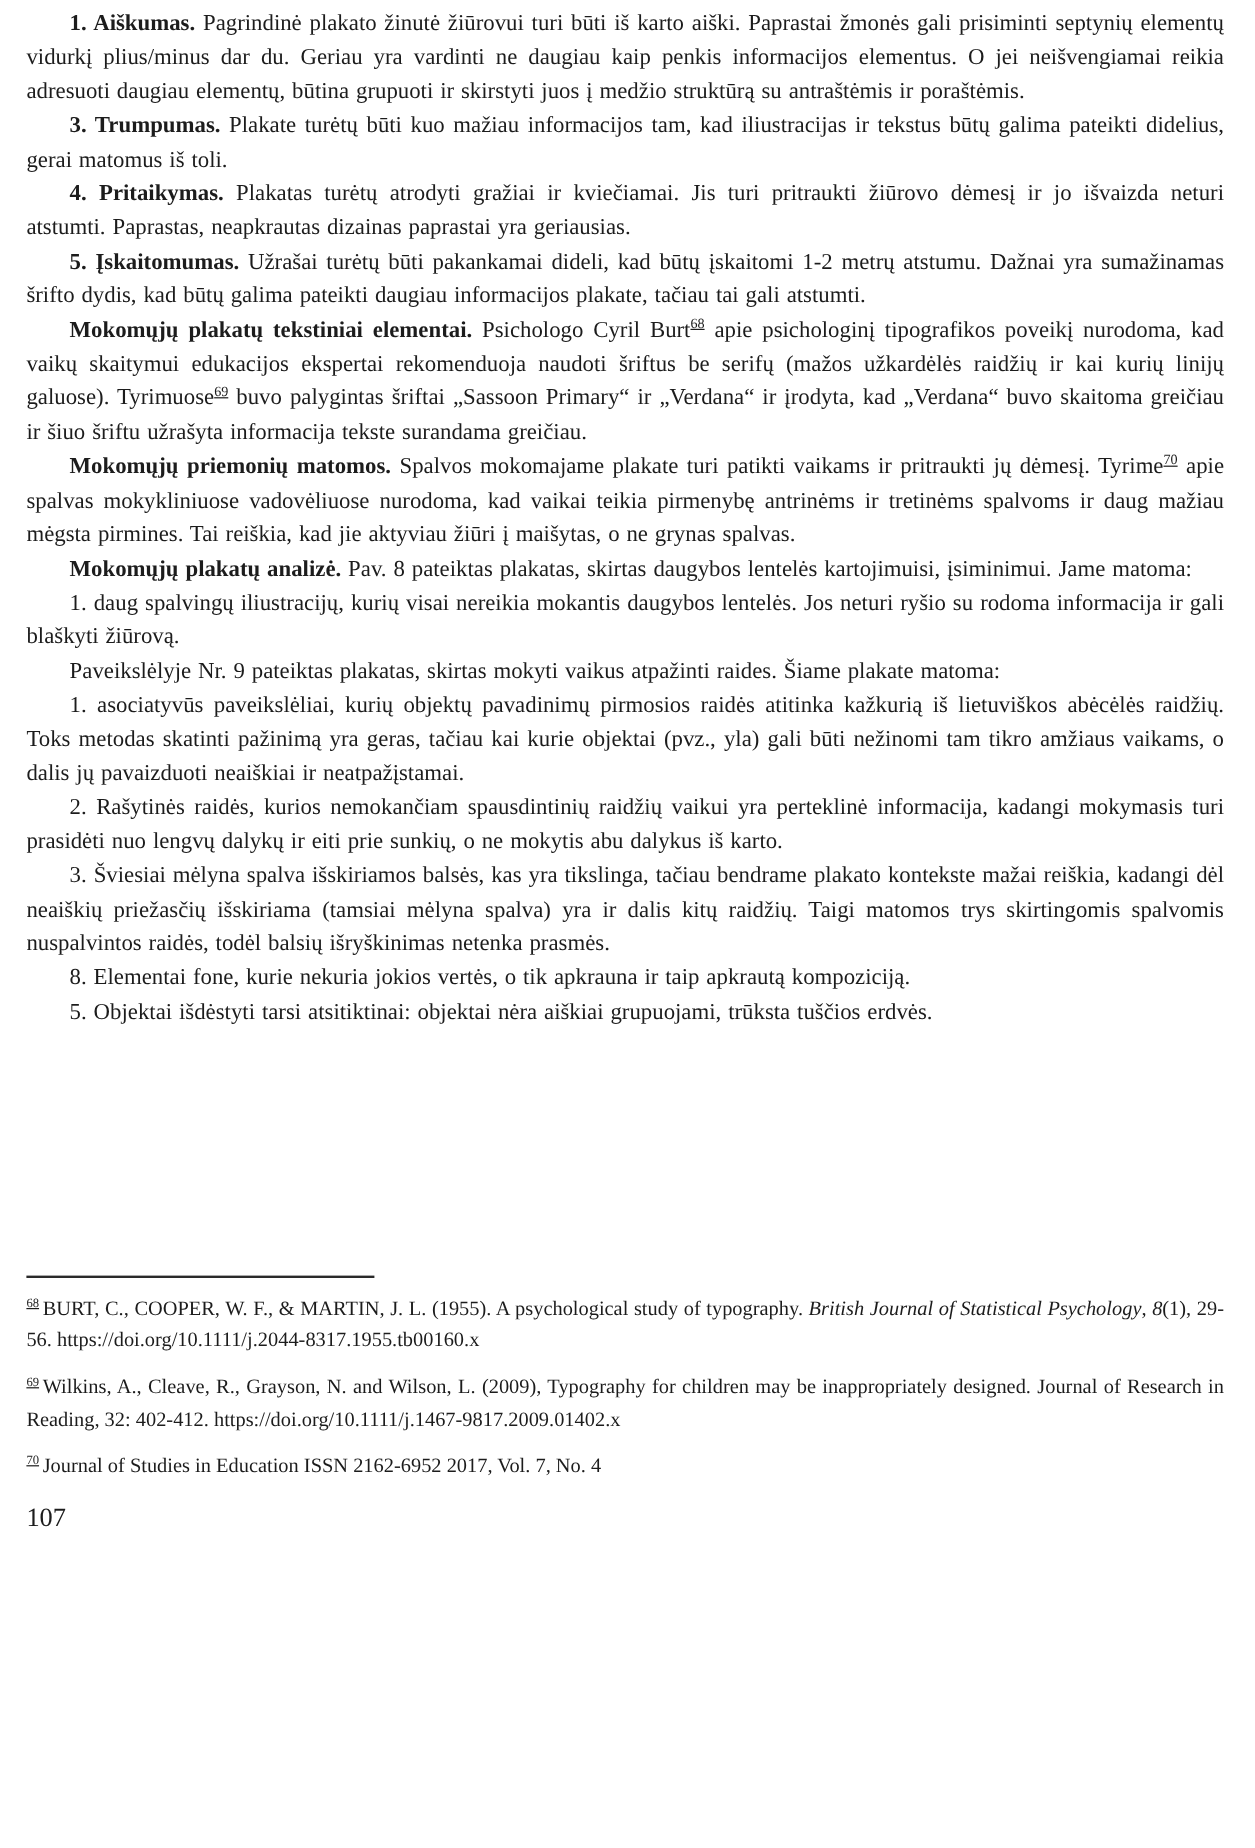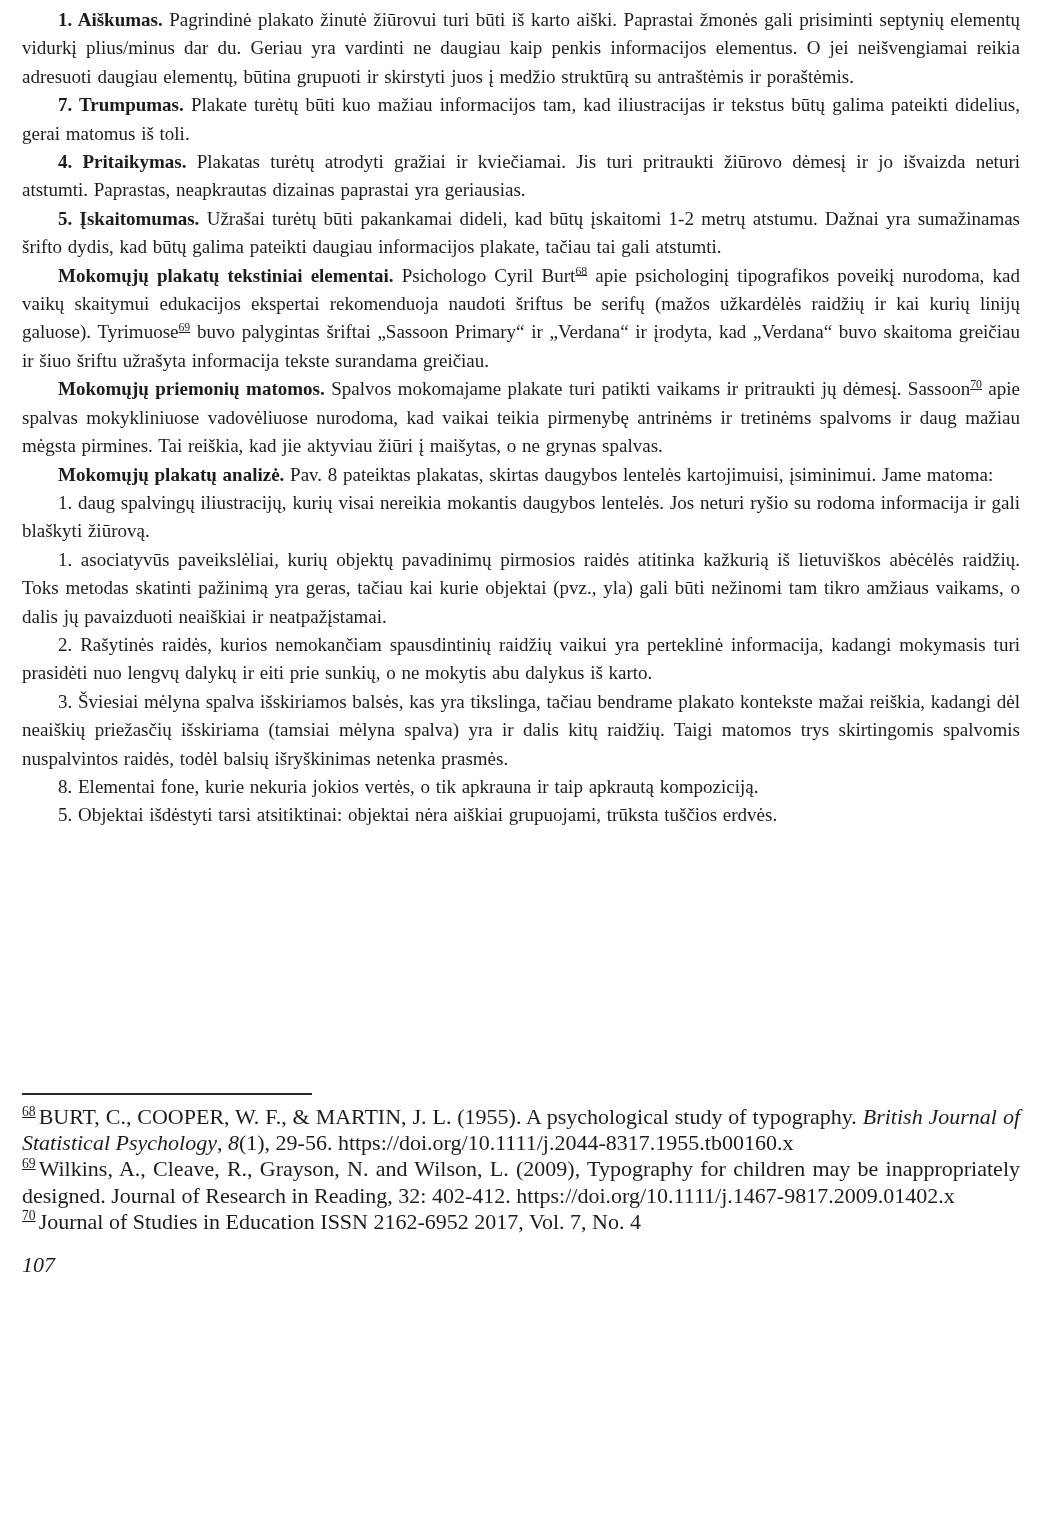--- a/index.html
+++ b/index.html
@@ -32,46 +32,47 @@
     text-decoration: underline;
   }
   .footer-block { margin-top: auto; }
   .fn-separator {
     width: 290px;
     border: none;
     border-top: 2.5px solid #2a2a2a;
     margin: 0 0 9px 0;
   }
   .footnotes p {
-    font-size: 22px;
+    font-size: 17px;
     line-height: 26.2px;
     text-align: justify;
+    margin-top: 13px;
   }
   .footnotes sup { margin-right: 3px; }
   .footnotes em { font-style: italic; }
   .page-number {
     font-size: 22px;
     line-height: 26px;
     margin-top: 17px;
-    font-style: italic;
   }
 </style>
 </head>
 <body>
 
 <div class="page">
   <div class="body-text">
       <p><strong>1. Aiškumas.</strong><span> Pagrindinė plakato žinutė žiūrovui turi būti iš karto aiški. Paprastai žmonės gali prisiminti septynių elementų vidurkį plius/minus dar du. Geriau yra vardinti ne daugiau kaip penkis informacijos elementus. O jei neišvengiamai reikia adresuoti daugiau elementų, būtina grupuoti ir skirstyti juos į medžio struktūrą su antraštėmis ir poraštėmis.</span></p>
-      <p><strong>7. Trumpumas.</strong><span> Plakate turėtų būti kuo mažiau informacijos tam, kad iliustracijas ir tekstus būtų galima pateikti didelius, gerai matomus iš toli.</span></p>
+      <p><strong>3. Trumpumas.</strong><span> Plakate turėtų būti kuo mažiau informacijos tam, kad iliustracijas ir tekstus būtų galima pateikti didelius, gerai matomus iš toli.</span></p>
       <p><strong>4. Pritaikymas.</strong><span> Plakatas turėtų atrodyti gražiai ir kviečiamai. Jis turi pritraukti žiūrovo dėmesį ir jo išvaizda neturi atstumti. Paprastas, neapkrautas dizainas paprastai yra geriausias.</span></p>
       <p><strong>5. Įskaitomumas.</strong><span> Užrašai turėtų būti pakankamai dideli, kad būtų įskaitomi 1-2 metrų atstumu. Dažnai yra sumažinamas šrifto dydis, kad būtų galima pateikti daugiau informacijos plakate, tačiau tai gali atstumti.</span></p>
       <p><strong>Mokomųjų plakatų tekstiniai elementai.</strong><span> Psichologo Cyril Burt</span><sup>68</sup><span> apie psichologinį tipografikos poveikį nurodoma, kad vaikų skaitymui edukacijos ekspertai rekomenduoja naudoti šriftus be serifų (mažos užkardėlės raidžių ir kai kurių linijų galuose). Tyrimuose</span><sup>69</sup><span> buvo palygintas šriftai „Sassoon Primary“ ir „Verdana“ ir įrodyta, kad „Verdana“ buvo skaitoma greičiau ir šiuo šriftu užrašyta informacija tekste surandama greičiau.</span></p>
-      <p><strong>Mokomųjų priemonių matomos.</strong><span> Spalvos mokomajame plakate turi patikti vaikams ir pritraukti jų dėmesį. Sassoon</span><sup>70</sup><span> apie spalvas mokykliniuose vadovėliuose nurodoma, kad vaikai teikia pirmenybę antrinėms ir tretinėms spalvoms ir daug mažiau mėgsta pirmines. Tai reiškia, kad jie aktyviau žiūri į maišytas, o ne grynas spalvas.</span></p>
+      <p><strong>Mokomųjų priemonių matomos.</strong><span> Spalvos mokomajame plakate turi patikti vaikams ir pritraukti jų dėmesį. Tyrime</span><sup>70</sup><span> apie spalvas mokykliniuose vadovėliuose nurodoma, kad vaikai teikia pirmenybę antrinėms ir tretinėms spalvoms ir daug mažiau mėgsta pirmines. Tai reiškia, kad jie aktyviau žiūri į maišytas, o ne grynas spalvas.</span></p>
       <p><strong>Mokomųjų plakatų analizė.</strong><span> Pav. 8 pateiktas plakatas, skirtas daugybos lentelės kartojimuisi, įsiminimui. Jame matoma:</span></p>
       <p><span>1. daug spalvingų iliustracijų, kurių visai nereikia mokantis daugybos lentelės. Jos neturi ryšio su rodoma informacija ir gali blaškyti žiūrovą.</span></p>
+      <p><span>Paveikslėlyje Nr. 9 pateiktas plakatas, skirtas mokyti vaikus atpažinti raides. Šiame plakate matoma:</span></p>
       <p><span>1. asociatyvūs paveikslėliai, kurių objektų pavadinimų pirmosios raidės atitinka kažkurią iš lietuviškos abėcėlės raidžių. Toks metodas skatinti pažinimą yra geras, tačiau kai kurie objektai (pvz., yla) gali būti nežinomi tam tikro amžiaus vaikams, o dalis jų pavaizduoti neaiškiai ir neatpažįstamai.</span></p>
       <p><span>2. Rašytinės raidės, kurios nemokančiam spausdintinių raidžių vaikui yra perteklinė informacija, kadangi mokymasis turi prasidėti nuo lengvų dalykų ir eiti prie sunkių, o ne mokytis abu dalykus iš karto.</span></p>
       <p><span>3. Šviesiai mėlyna spalva išskiriamos balsės, kas yra tikslinga, tačiau bendrame plakato kontekste mažai reiškia, kadangi dėl neaiškių priežasčių išskiriama (tamsiai mėlyna spalva) yra ir dalis kitų raidžių. Taigi matomos trys skirtingomis spalvomis nuspalvintos raidės, todėl balsių išryškinimas netenka prasmės.</span></p>
       <p><span>8. Elementai fone, kurie nekuria jokios vertės, o tik apkrauna ir taip apkrautą kompoziciją.</span></p>
       <p><span>5. Objektai išdėstyti tarsi atsitiktinai: objektai nėra aiškiai grupuojami, trūksta tuščios erdvės.</span></p>
     </div>
 
   <div class="footer-block">
     <div class="fn-separator"></div>
     <div class="footnotes">

